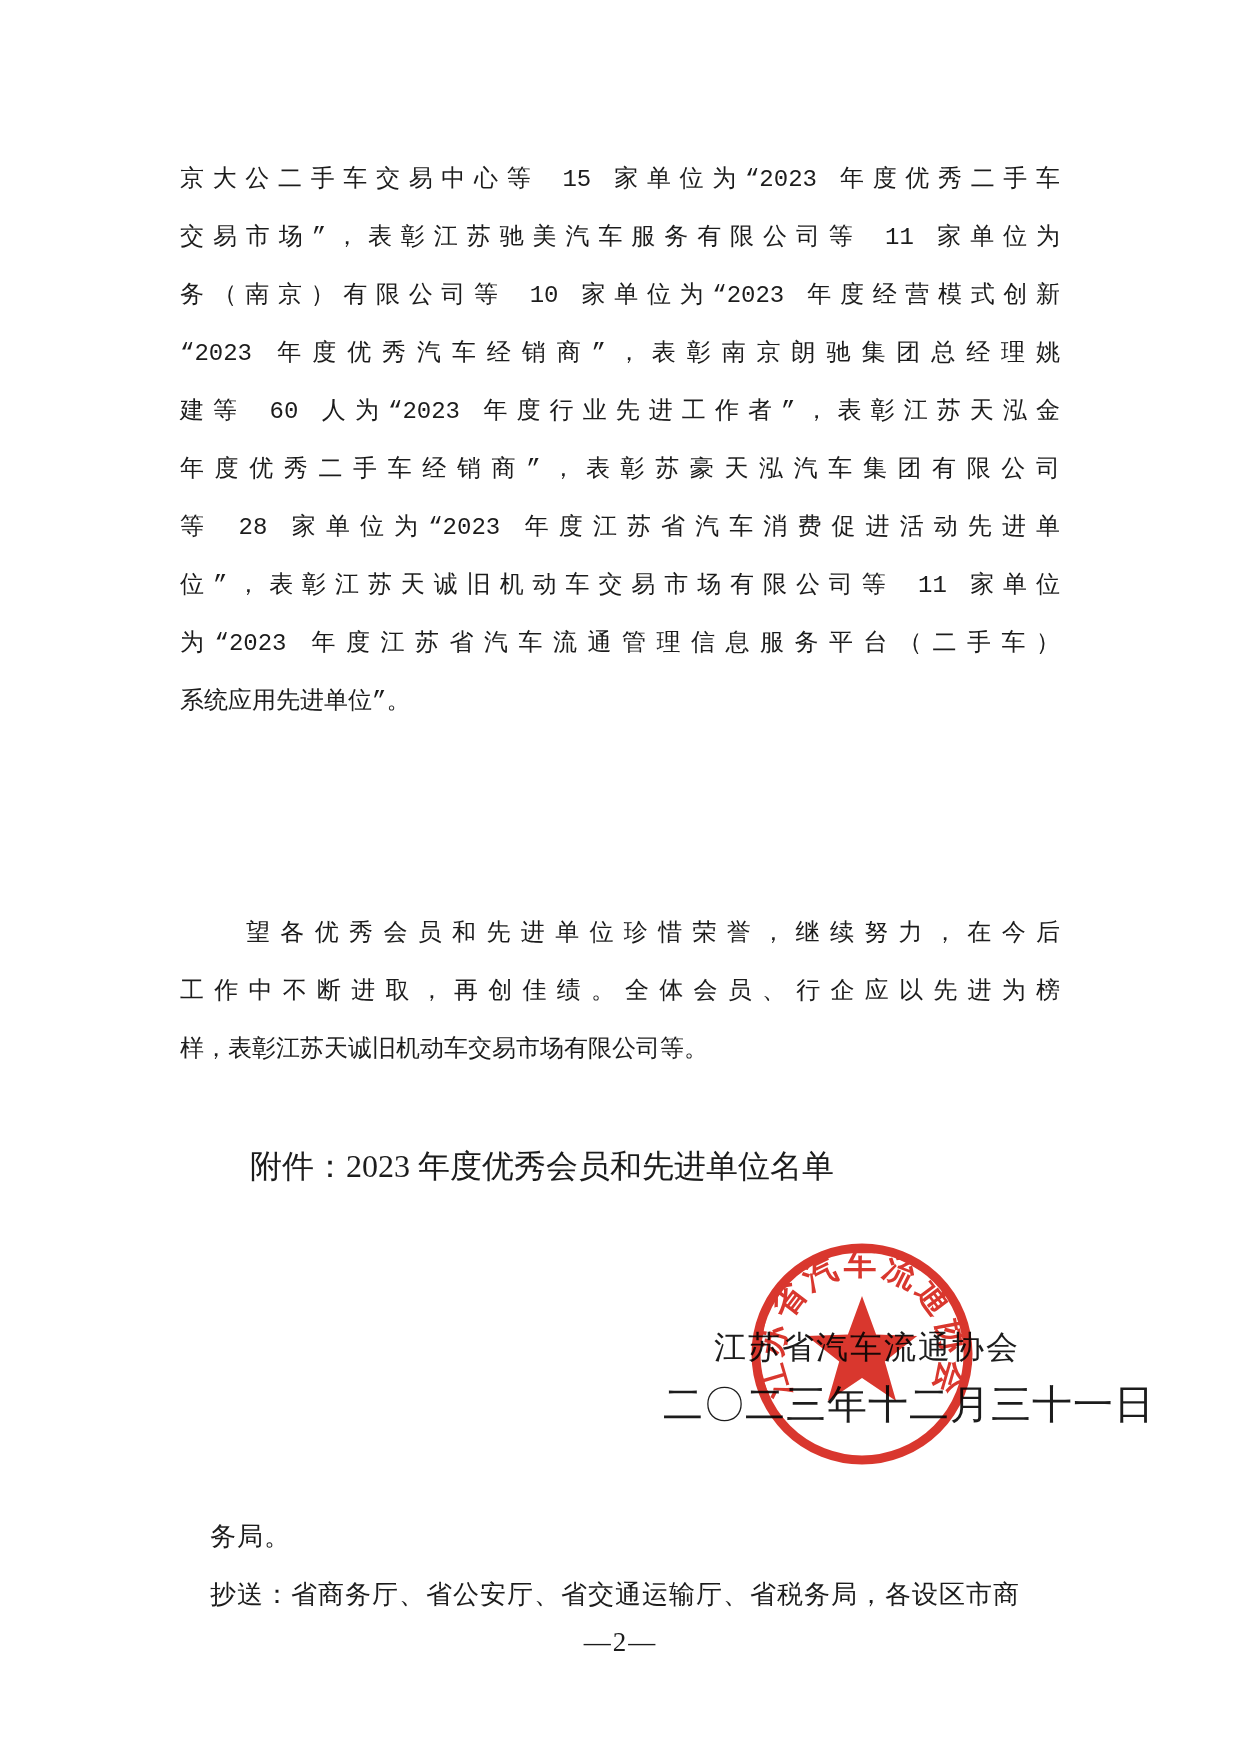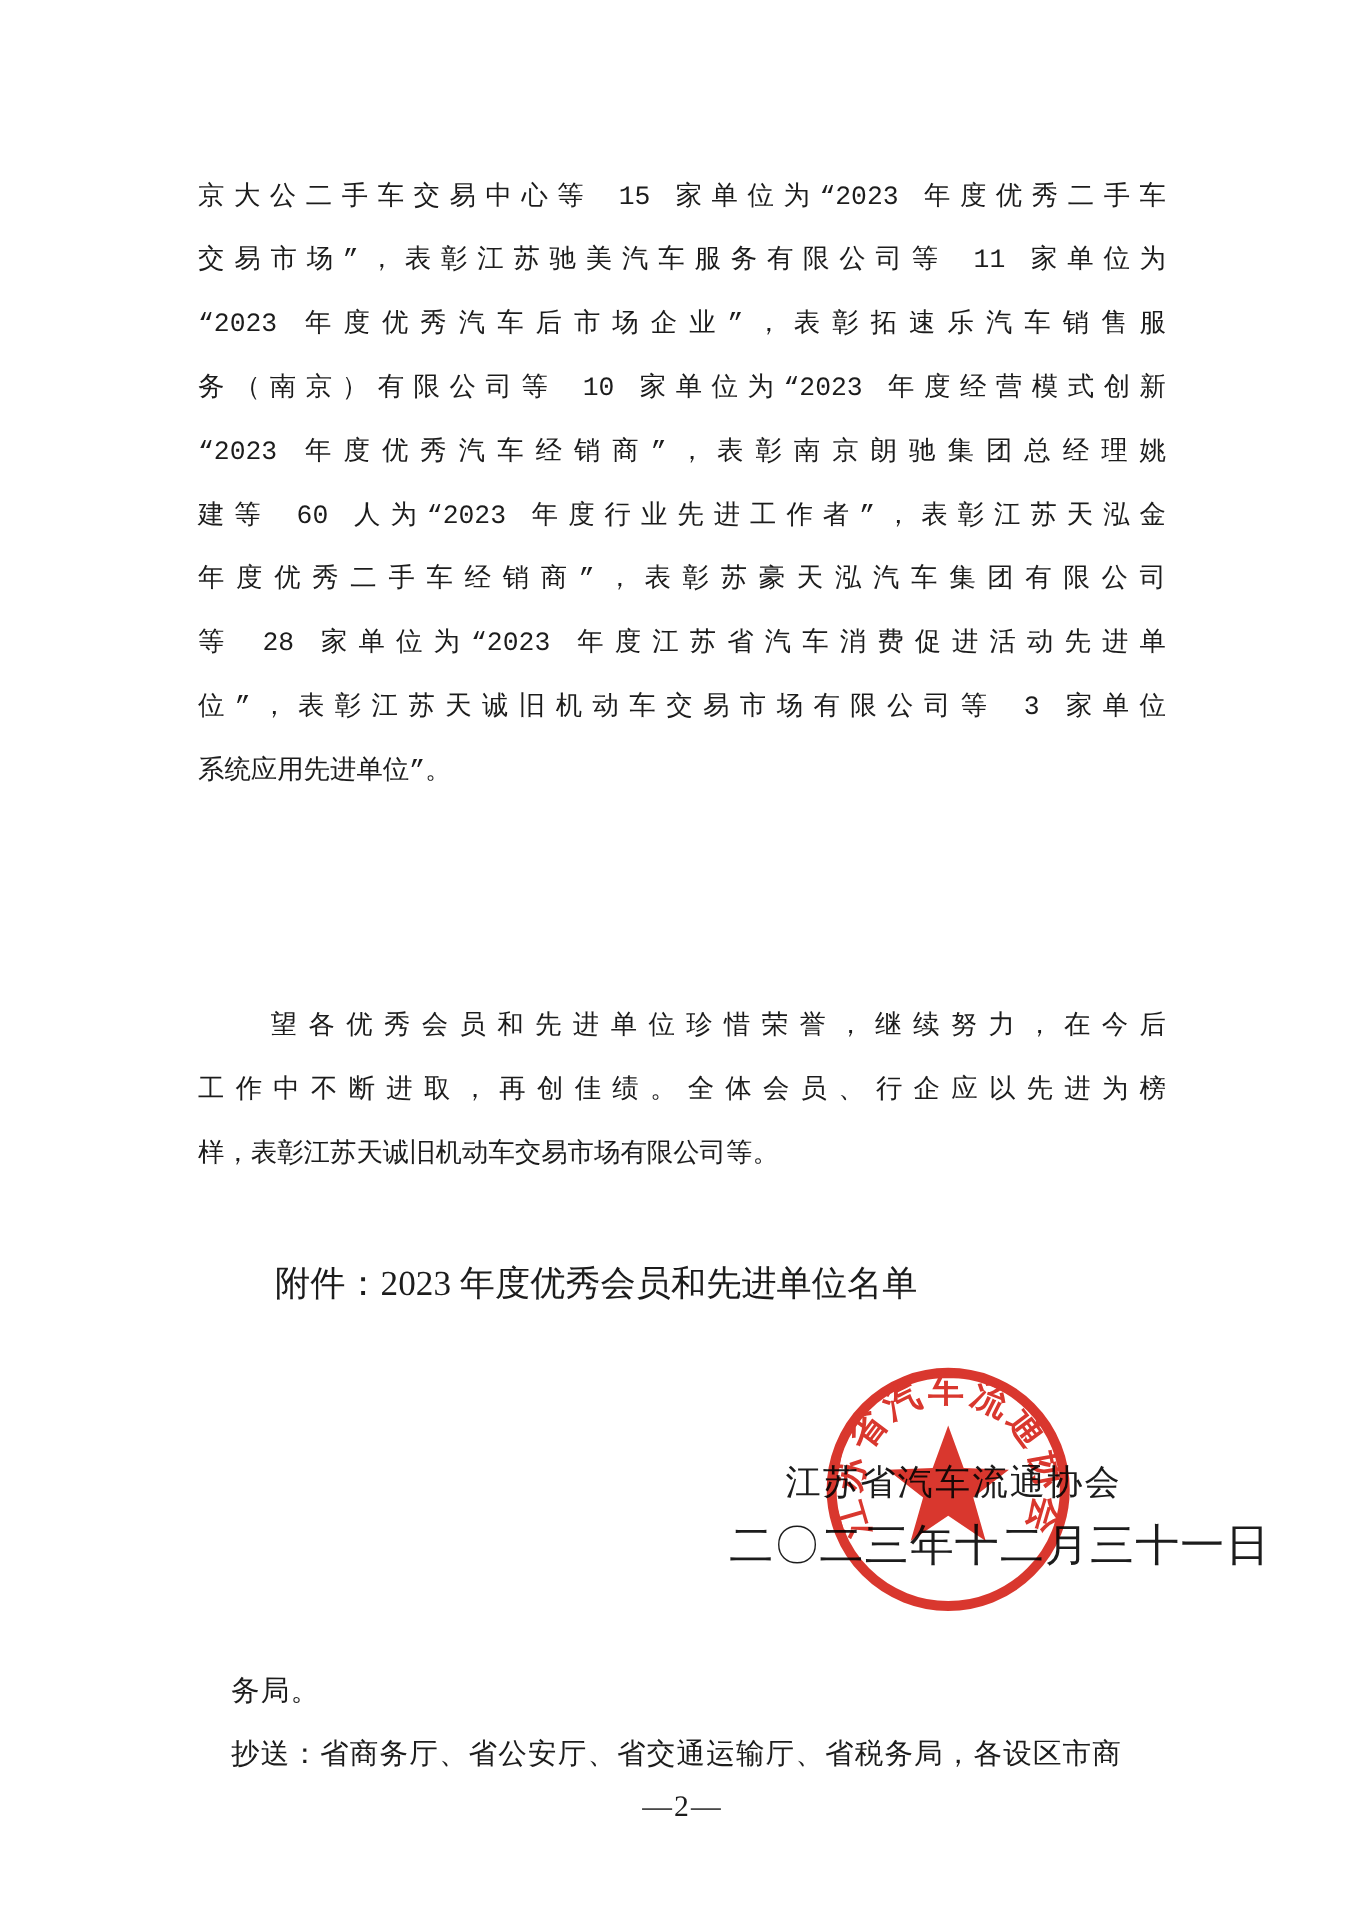--- a/index.html
+++ b/index.html
@@ -50,27 +50,27 @@
   }
 </style>
 </head>
 <body>
 
 <div class="page">
 
   <div class="body-block" style="top:151px">
     <div class="ln j">京大公二手车交易中心等 15 家单位为“2023 年度优秀二手车</div>
     <div class="ln j">交易市场”，表彰江苏驰美汽车服务有限公司等 11 家单位为</div>
-    <div class="ln j">“2023 年度优秀汽车后市场企业”，表彰拓速乐汽车销售服</div>
     <div class="ln j">务（南京）有限公司等 10 家单位为“2023 年度经营模式创新</div>
     <div class="ln j">“2023 年度优秀汽车经销商”，表彰南京朗驰集团总经理姚</div>
     <div class="ln j">建等 60 人为“2023 年度行业先进工作者”，表彰江苏天泓金</div>
     <div class="ln j">年度优秀二手车经销商”，表彰苏豪天泓汽车集团有限公司</div>
     <div class="ln j">等 28 家单位为“2023 年度江苏省汽车消费促进活动先进单</div>
-    <div class="ln j">位”，表彰江苏天诚旧机动车交易市场有限公司等 3 家单位</div>
+    <div class="ln j">位”，表彰江苏天诚旧机动车交易市场有限公司等 11 家单位</div>
+    <div class="ln j">为“2023 年度江苏省汽车流通管理信息服务平台（二手车）</div>
     <div class="ln">系统应用先进单位”。</div>
   </div>
 
   <div class="body-block" style="top:905px">
     <div class="ln j indent">望各优秀会员和先进单位珍惜荣誉，继续努力，在今后</div>
     <div class="ln j">工作中不断进取，再创佳绩。全体会员、行企应以先进为榜</div>
     <div class="ln">样，表彰江苏天诚旧机动车交易市场有限公司等。</div>
   </div>
 
   <div class="attach-line">附件：2023 年度优秀会员和先进单位名单</div>

